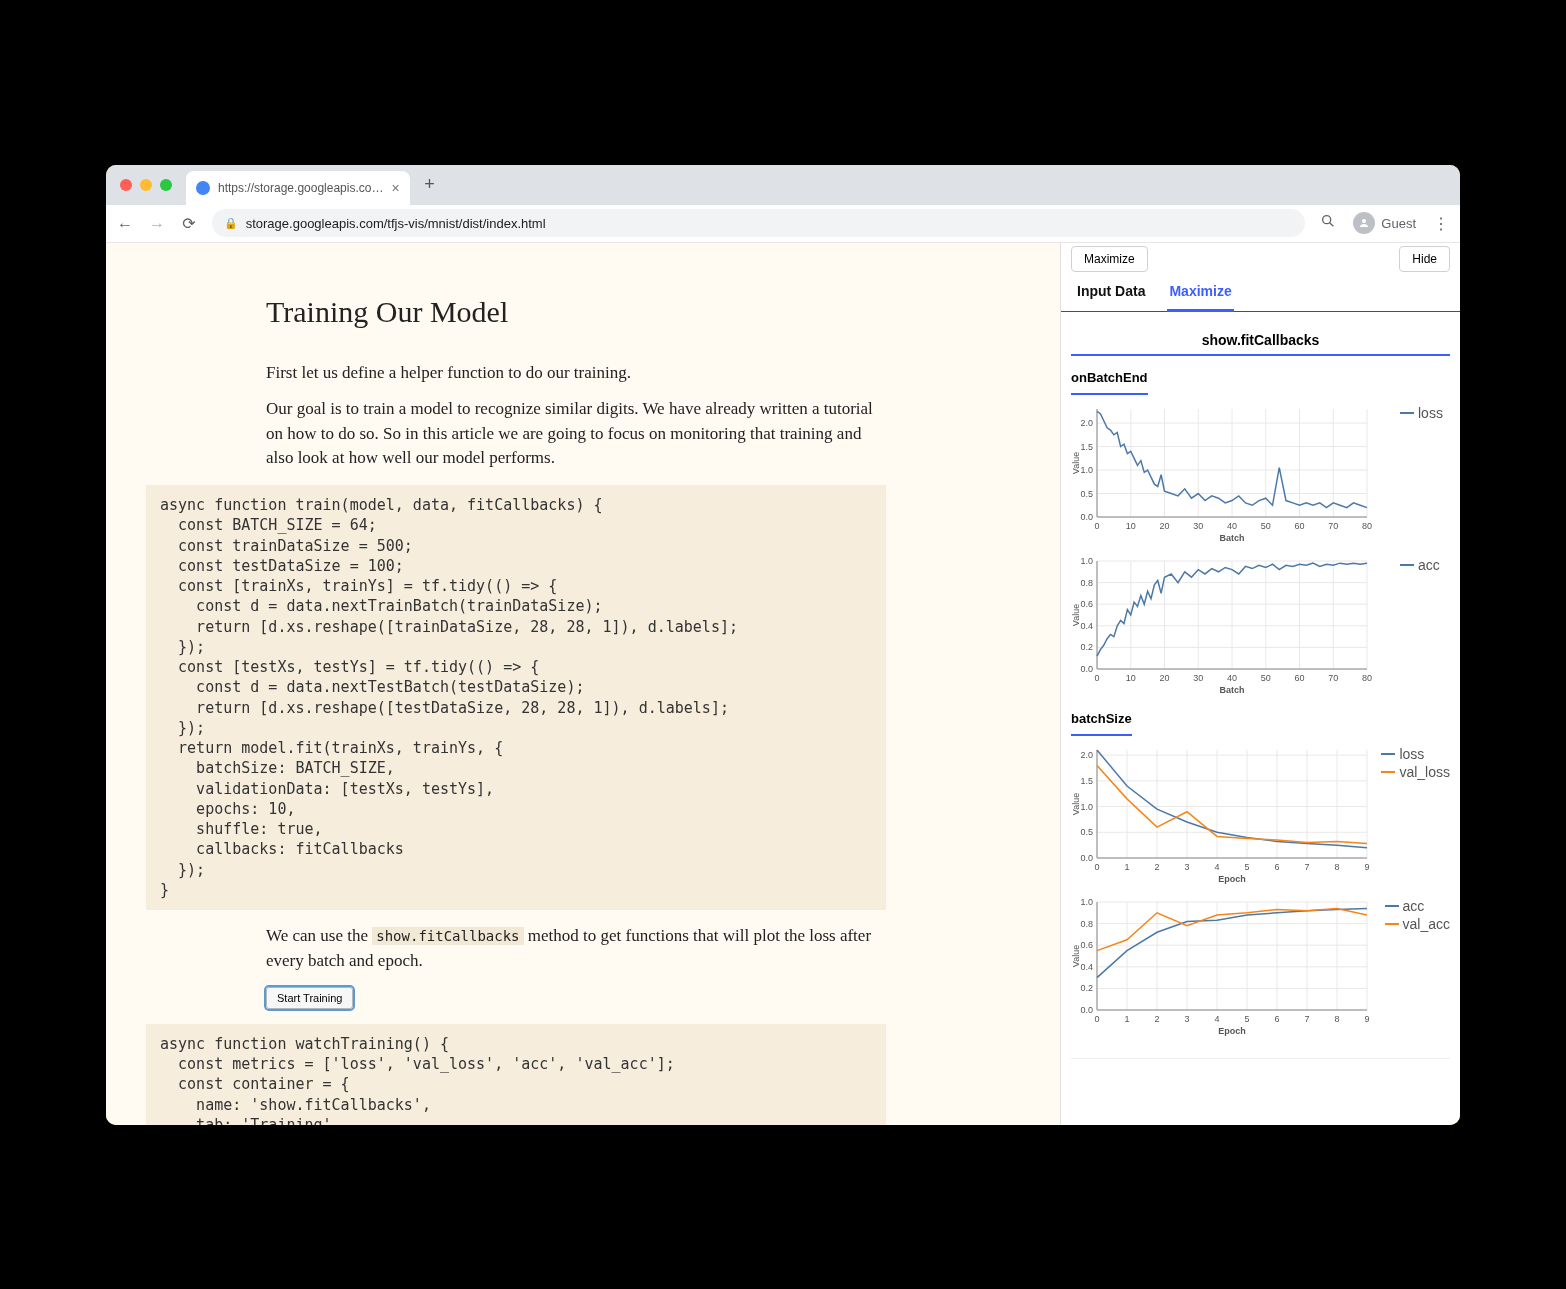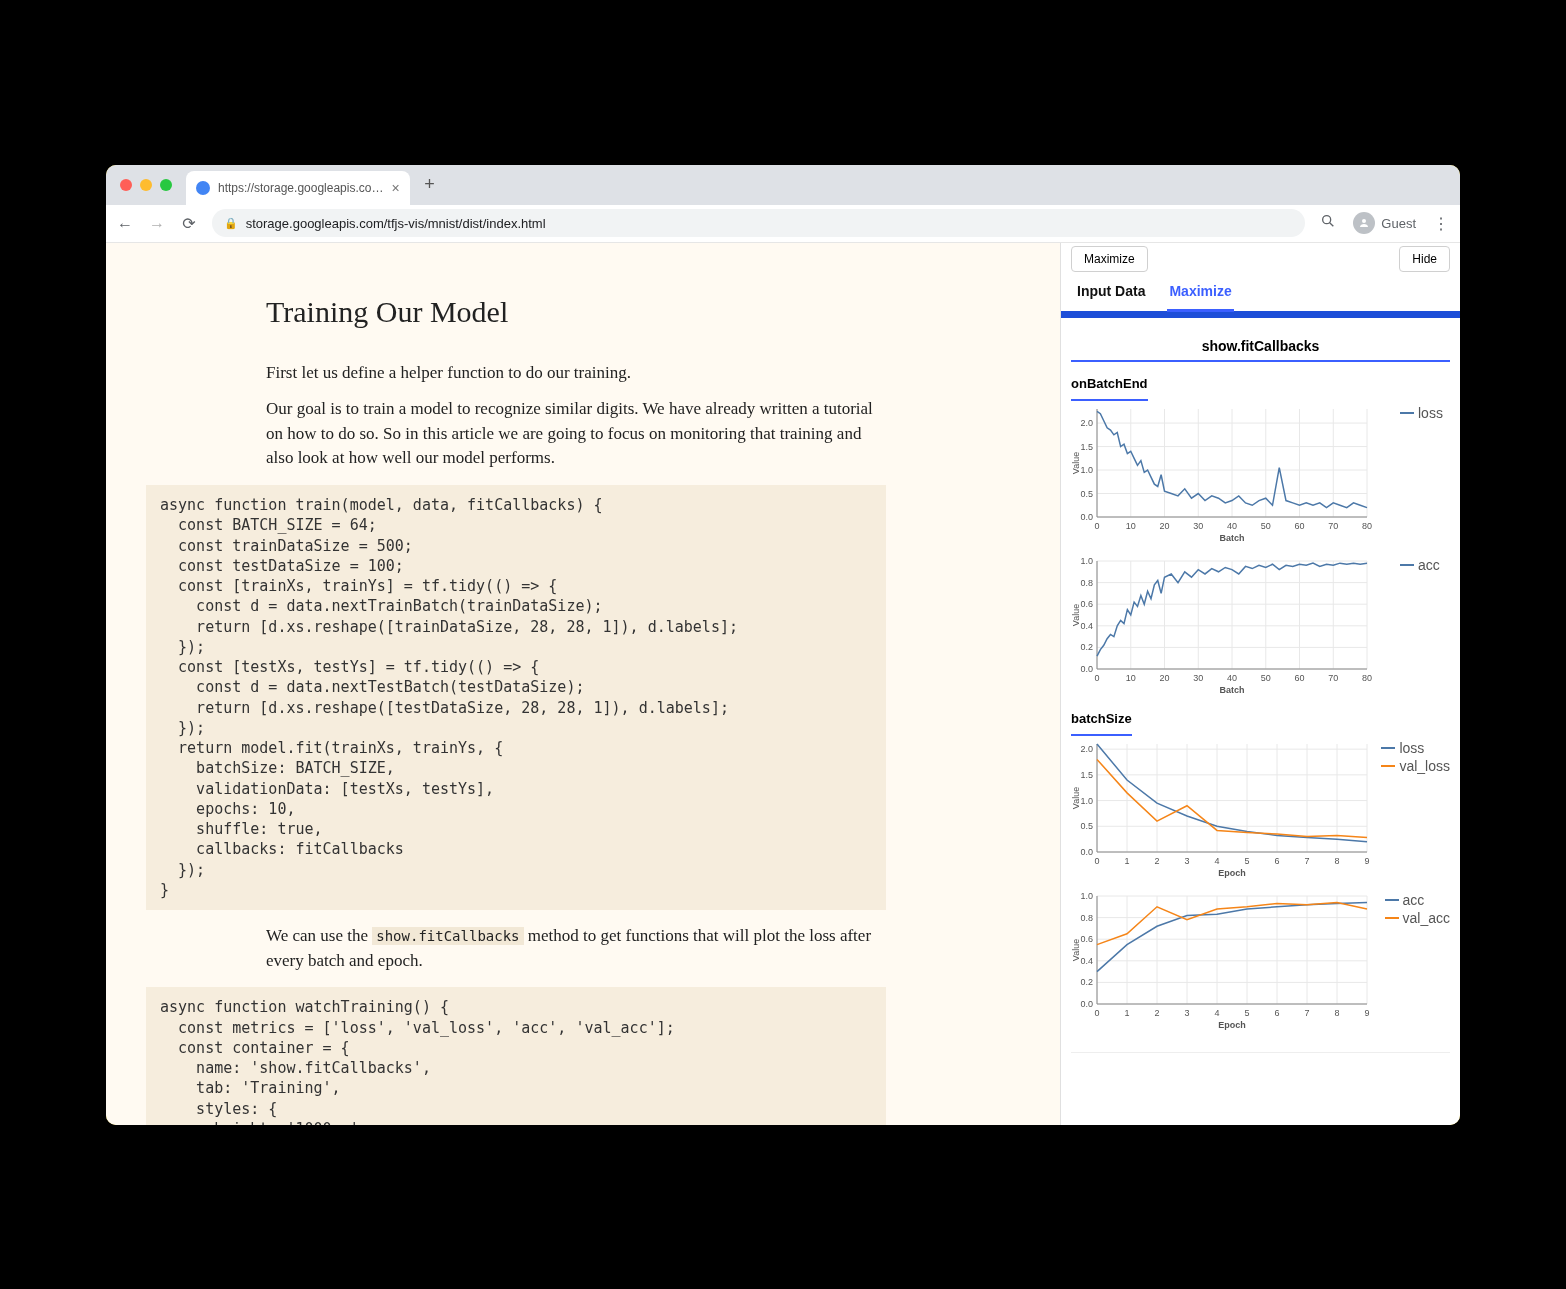--- a/index.html
+++ b/index.html
@@ -104,26 +104,26 @@
   .visor {
     width:400px;
     background:#fff;
     border-left:1px solid #e0e0e0;
     display:flex;flex-direction:column;
     overflow:auto;
     font-family:-apple-system,sans-serif;
   }
   .visor-top{display:flex;justify-content:space-between;padding:3px 10px}
   .btn{font-size:12px;padding:5px 12px;border:1px solid #d0d0d0;background:#fff;border-radius:4px}
-  .visor-tabs{display:flex;gap:20px;padding:0 14px;border-bottom:7px solid #1d4ed8;font-size:14px;font-weight:600;color:#111}
+  .visor-tabs{display:flex;gap:20px;padding:0 14px;border-bottom:1px solid #1d4ed8;font-size:14px;font-weight:600;color:#111}
   .visor-tabs .vt{padding:8px 2px 10px;cursor:pointer}
   .visor-tabs .vt.active{color:#3b5fff;border-bottom:3px solid #3b5fff;margin-bottom:-1px}
   .card{margin:14px 10px;border-bottom:1px solid #eee;padding-bottom:10px}
   .card-title{font-weight:700;font-size:14px;text-align:center;padding:6px 0;border-bottom:2px solid #3b5fff;margin-bottom:10px}
-  .sub-title{font-weight:700;font-size:13px;padding:4px 0 8px;border-bottom:2px solid #3b5fff;display:inline-block;margin-bottom:2px}
+  .sub-title{font-weight:700;font-size:13px;padding:4px 0 8px;border-bottom:2px solid #3b5fff;display:inline-block;margin-bottom:8px}
   .chart-row{display:flex;align-items:flex-start;gap:4px;margin-bottom:12px}
   .chart-svg{flex:1}
   .legend{font-size:14px;color:#555;min-width:50px;padding-top:2px}
   .legend .li{display:flex;align-items:center;gap:4px;margin-bottom:2px}
   .legend .sw{width:14px;height:2px;display:inline-block}
   .tick{font-size:9px;fill:#555}
   .ylabel{font-size:9px;fill:#555}
 </style>
 </head>
 <body>
@@ -194,20 +194,21 @@
     batchSize: BATCH_SIZE,
     validationData: [testXs, testYs],
     epochs: 10,
     shuffle: true,
     callbacks: fitCallbacks
   });
 }</pre>
         <p>
           <span>We can use the </span><span class="inline-code">show.fitCallbacks</span><span> method to get functions that will plot the loss after every batch and epoch.</span>
         </p>
+        <p><button class="btn-small focused">Start Training</button></p>
         <pre class="codeblock">async function watchTraining() {
   const metrics = ['loss', 'val_loss', 'acc', 'val_acc'];
   const container = {
     name: 'show.fitCallbacks',
     tab: 'Training',
     styles: {
       height: '1000px'
     }
   };
   const callbacks = tfvis.show.fitCallbacks(container, metrics);

